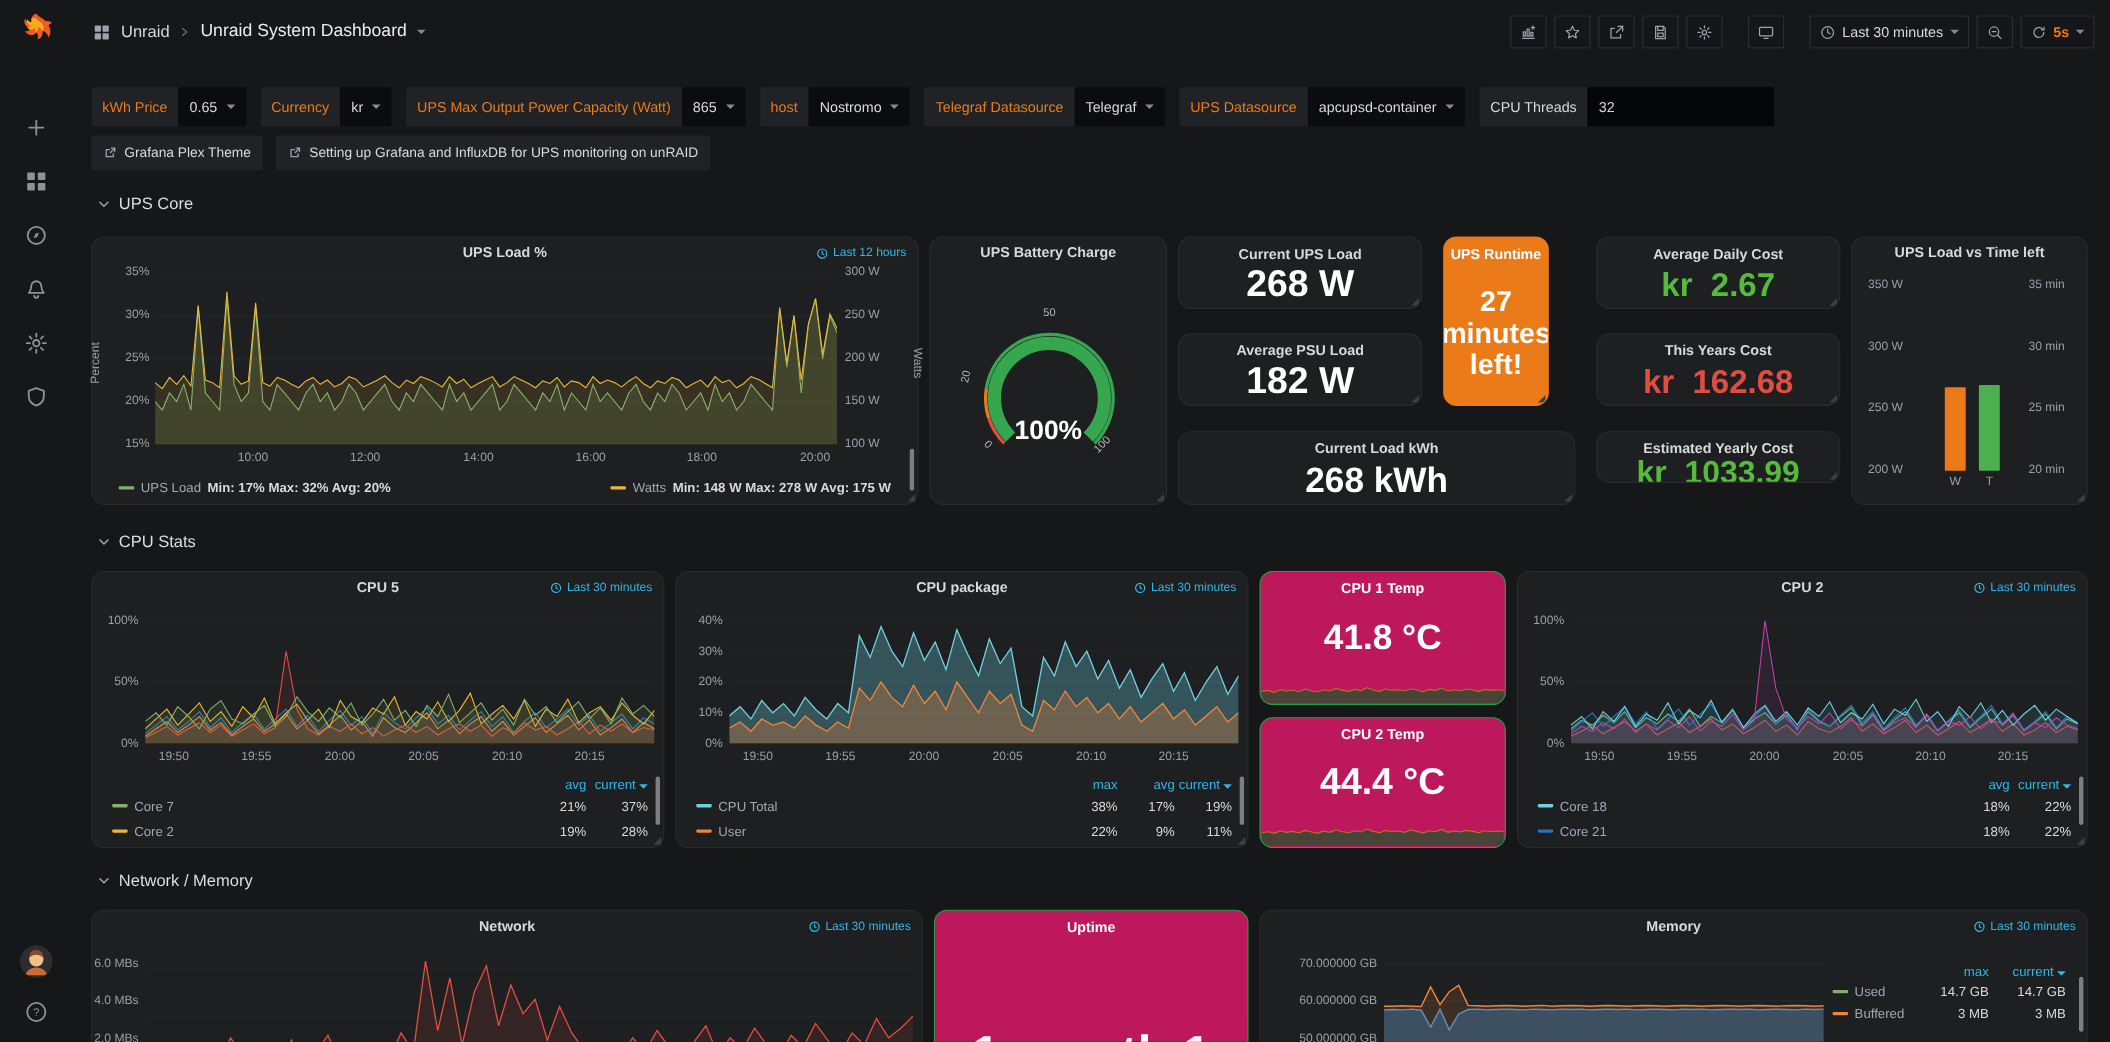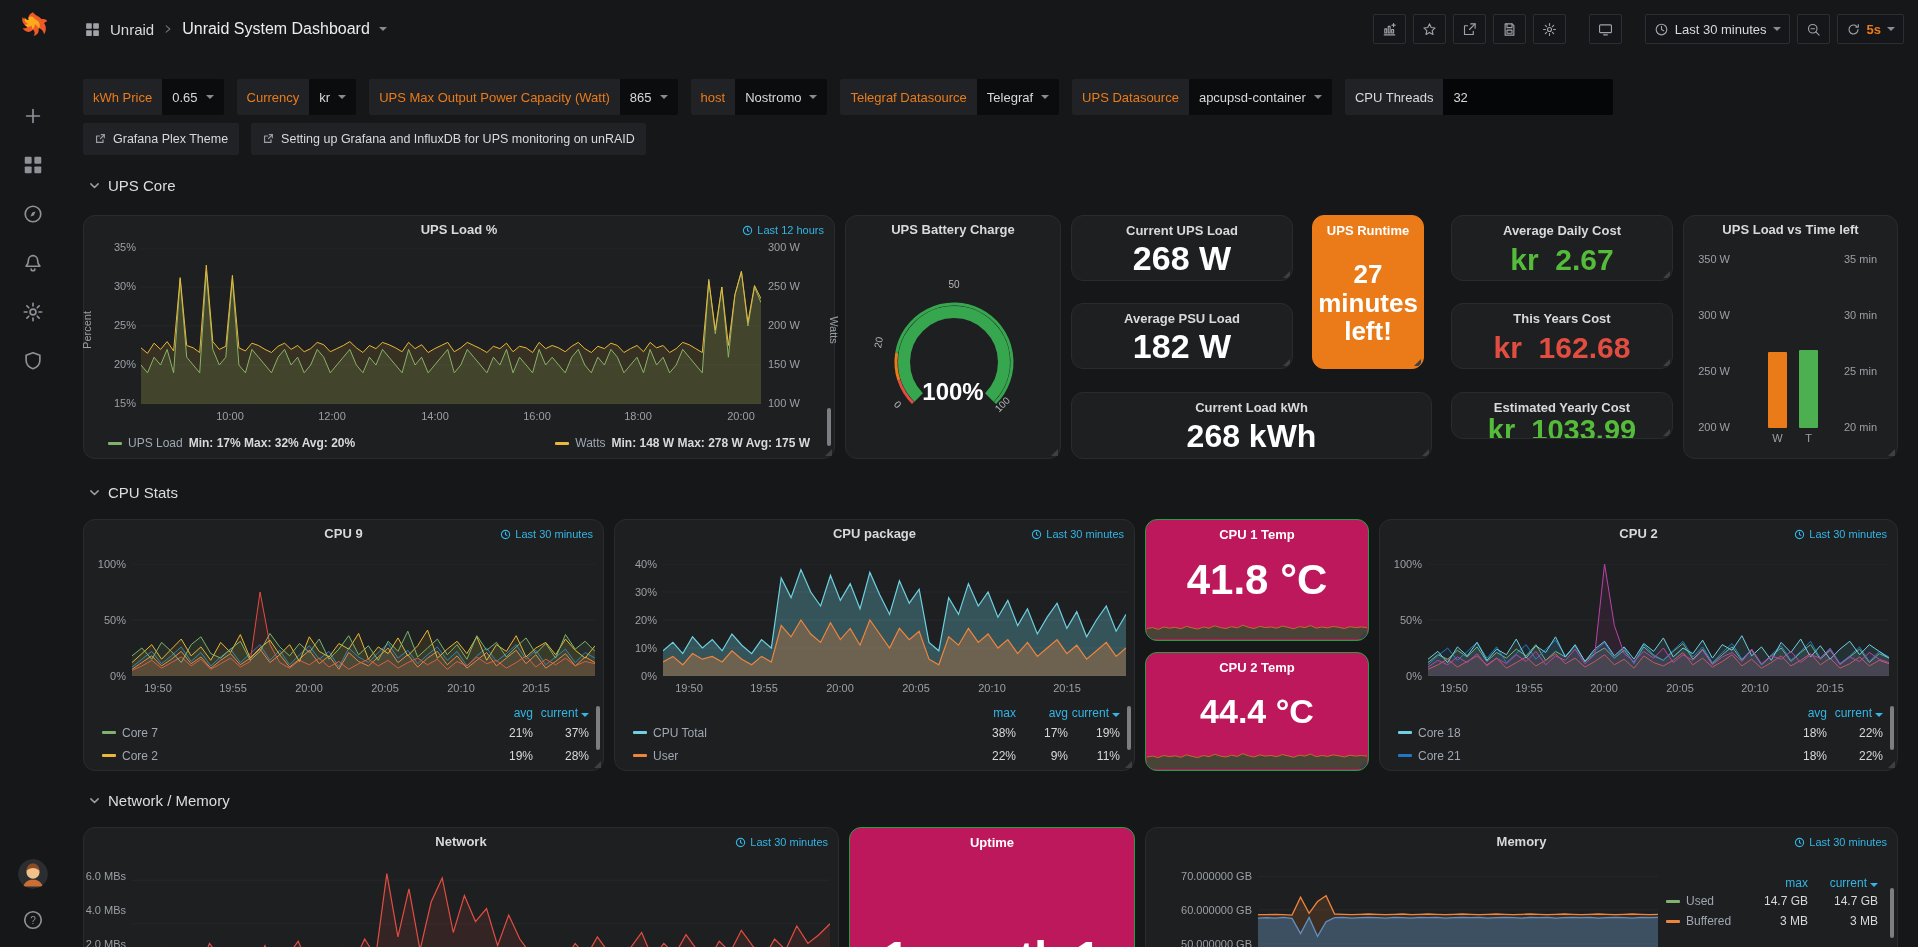--- a/index.html
+++ b/index.html
@@ -409,21 +409,21 @@
 </div>
 
 <div class="panel stat" style="left:1071px;top:215px;width:222px;height:66px">
   <div class="stat-title">Current UPS Load</div>
   <div class="stat-value" style="font-size:34px">268 W</div>
 </div>
 <div class="panel stat" style="left:1071px;top:303px;width:222px;height:66px">
   <div class="stat-title">Average PSU Load</div>
   <div class="stat-value" style="font-size:34px">182 W</div>
 </div>
-<div class="panel stat orange-bg" style="left:1312px;top:215px;width:112px;height:154px">
+<div class="panel stat orange-bg" style="left:1312px;top:215px;width:96px;height:154px">
   <div class="stat-title" style="color:#fff">UPS Runtime</div>
   <div class="stat-value" style="font-size:26px;padding:0 8px">27 minutes left!</div>
 </div>
 <div class="panel stat" style="left:1451px;top:215px;width:222px;height:66px">
   <div class="stat-title">Average Daily Cost</div>
   <div class="stat-value green-text" style="font-size:30px;white-space:pre">kr  2.67</div>
 </div>
 <div class="panel stat" style="left:1451px;top:303px;width:222px;height:66px">
   <div class="stat-title">This Years Cost</div>
   <div class="stat-value red-text" style="font-size:30px;white-space:pre">kr  162.68</div>
@@ -449,21 +449,21 @@
   <span class="ylab" style="left:160px;top:205px">20 min</span>
   <div class="bar-plot">
     <div class="bar" style="left: 32px; height: 45.3%; background: rgb(235, 123, 24);"></div>
     <div class="bar" style="left: 63px; height: 46.7%; background: rgb(76, 175, 80);"></div>
   </div>
   <span class="bar-lab" style="left:84px">W</span>
   <span class="bar-lab" style="left:115px">T</span>
 </div>
 
 <div class="panel" style="left:83px;top:519px;width:521px;height:252px">
-  <div class="g-title">CPU 9</div>
+  <div class="g-title">CPU 5</div>
   <div class="override">
     <svg class="icon oclock" viewBox="0 0 24 24" style="stroke-width:2.4">
         <circle cx="12" cy="12" r="9"></circle>
         <path d="M12 7v5l3 2"></path>
       </svg>
     <span>Last 30 minutes</span>
   </div>
   <span class="ylab" style="left:4px;top:38px;width:38px;text-align:right">100%</span>
   <span class="ylab" style="left:4px;top:94px;width:38px;text-align:right">50%</span>
   <span class="ylab" style="left:4px;top:150px;width:38px;text-align:right">0%</span>
@@ -575,21 +575,21 @@
       <span class="lval3">22%</span>
       <span class="lval3">9%</span>
       <span class="lval3">11%</span>
     </div>
   </div>
   <div class="scroll-thumb" style="right:3px;top:186px;height:44px"></div>
 </div>
 
 <div class="panel stat green-bg" style="left:1145px;top:519px;width:224px;height:122px">
   <div class="stat-title" style="color:#fff">CPU 1 Temp</div>
-  <div class="stat-value" style="font-size:42px;margin-bottom:22px">41.8 °C</div>
+  <div class="stat-value" style="font-size:32px;margin-bottom:22px">41.8 °C</div>
   <div class="chart spark">
       <svg viewBox="0 0 1000 300" preserveAspectRatio="none">
         <path d="M0.0 195.0L25.6 186.0L51.3 204.0L76.9 180.0L102.6 192.0L128.2 183.0L153.8 198.0L179.5 174.0L205.1 189.0L230.8 201.0L256.4 180.0L282.1 192.0L307.7 168.0L333.3 186.0L359.0 195.0L384.6 177.0L410.3 189.0L435.9 162.0L461.5 183.0L487.2 195.0L512.8 174.0L538.5 186.0L564.1 180.0L589.7 192.0L615.4 171.0L641.0 183.0L666.7 198.0L692.3 177.0L717.9 186.0L743.6 165.0L769.2 192.0L794.9 180.0L820.5 189.0L846.2 174.0L871.8 183.0L897.4 195.0L923.1 177.0L948.7 186.0L974.4 180.0L1000.0 186.0L1000 300L0 300Z" fill="#17552a" fill-opacity="0.7"></path>
         <path d="M0.0 195.0L25.6 186.0L51.3 204.0L76.9 180.0L102.6 192.0L128.2 183.0L153.8 198.0L179.5 174.0L205.1 189.0L230.8 201.0L256.4 180.0L282.1 192.0L307.7 168.0L333.3 186.0L359.0 195.0L384.6 177.0L410.3 189.0L435.9 162.0L461.5 183.0L487.2 195.0L512.8 174.0L538.5 186.0L564.1 180.0L589.7 192.0L615.4 171.0L641.0 183.0L666.7 198.0L692.3 177.0L717.9 186.0L743.6 165.0L769.2 192.0L794.9 180.0L820.5 189.0L846.2 174.0L871.8 183.0L897.4 195.0L923.1 177.0L948.7 186.0L974.4 180.0L1000.0 186.0" fill="none" stroke="#bc6f26" stroke-width="1" vector-effect="non-scaling-stroke"></path>
       </svg>
     </div>
 </div>
 <div class="panel stat green-bg" style="left:1145px;top:652px;width:224px;height:119px">
   <div class="stat-title" style="color:#fff">CPU 2 Temp</div>
   <div class="stat-value" style="font-size:34px;margin-bottom:22px">44.4 °C</div>

